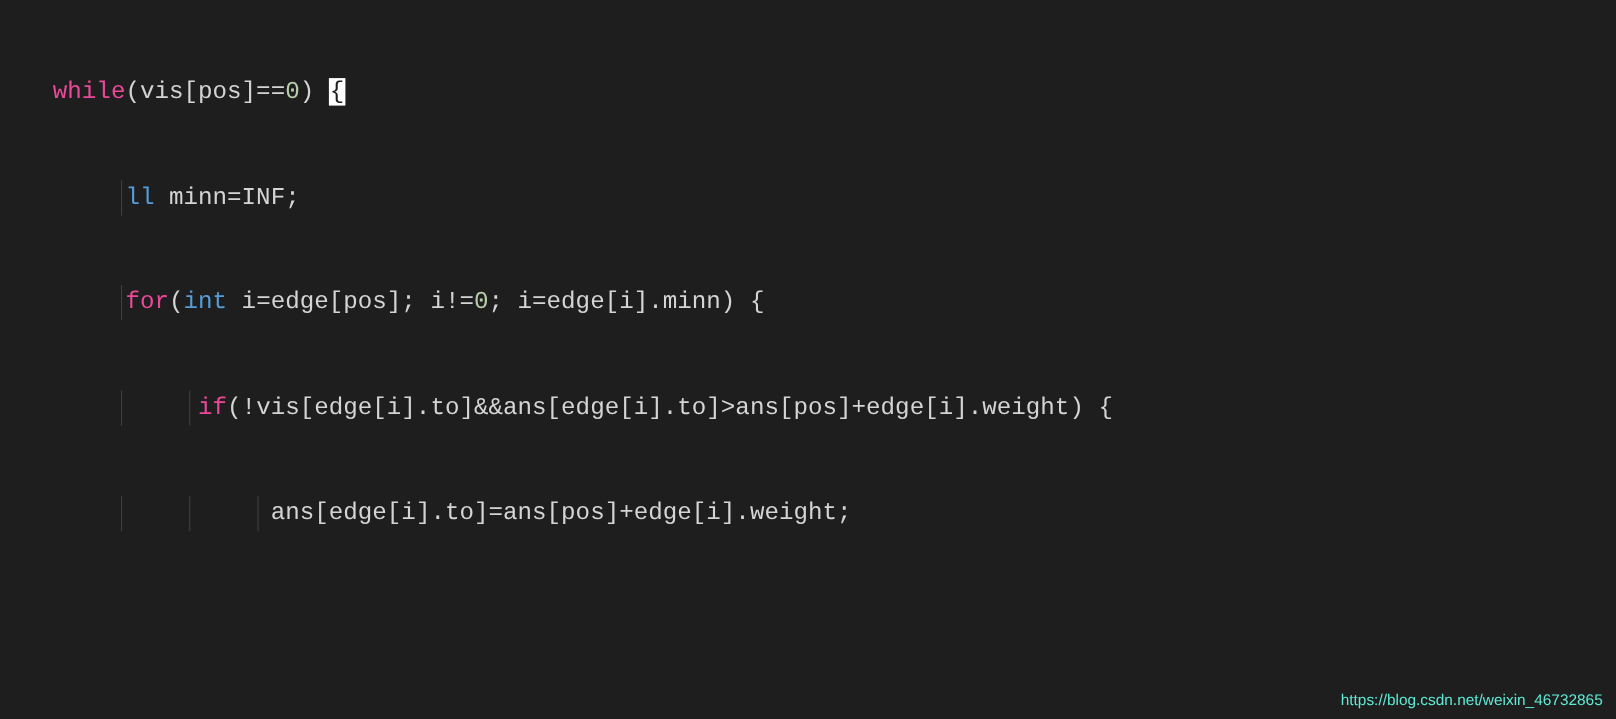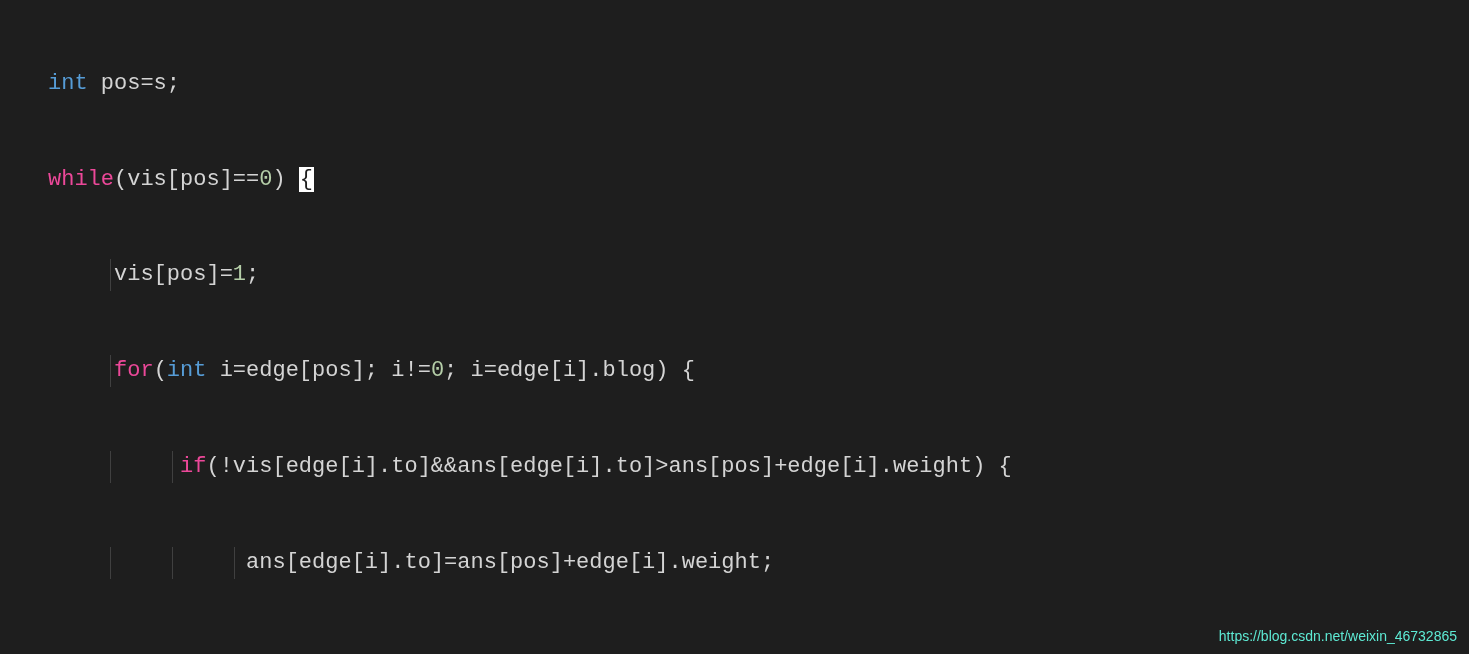--- a/index.html
+++ b/index.html
@@ -52,24 +52,23 @@
       font-family: Arial, sans-serif;
     }
     .guide1 { left: 62px; }
     .guide2 { left: 124px; }
     .guide3 { left: 186px; }
   </style>
 </head>
 <body>
 
 <div class="code-container">
-  <div class="line"><span class="kw-type">int</span><span> pos=s;</span></div>
   <div class="line"><span class="kw-control">while</span><span>(vis[pos]==</span><span class="number">0</span><span>) </span><span class="cursor-bracket">{</span></div>
-  <div class="line"><span class="indent-guide guide1"></span>     <span>vis[pos]=</span><span class="number">1</span><span>;</span></div>
-  <div class="line"><span class="indent-guide guide1"></span>     <span class="kw-control">for</span><span>(</span><span class="kw-type">int</span><span> i=edge[pos]; i!=</span><span class="number">0</span><span>; i=edge[i].blog) {</span></div>
+  <div class="line"><span class="indent-guide guide1"></span>     <span class="kw-type">ll</span><span> minn=INF;</span></div>
+  <div class="line"><span class="indent-guide guide1"></span>     <span class="kw-control">for</span><span>(</span><span class="kw-type">int</span><span> i=edge[pos]; i!=</span><span class="number">0</span><span>; i=edge[i].minn) {</span></div>
   <div class="line"><span class="indent-guide guide1"></span><span class="indent-guide guide2"></span>          <span class="kw-control">if</span><span>(!vis[edge[i].to]&amp;&amp;ans[edge[i].to]&gt;ans[pos]+edge[i].weight) {</span></div>
   <div class="line"><span class="indent-guide guide1"></span><span class="indent-guide guide2"></span><span class="indent-guide guide3"></span>               <span>ans[edge[i].to]=ans[pos]+edge[i].weight;</span></div>
   
   
   
   
   
   
   
   

